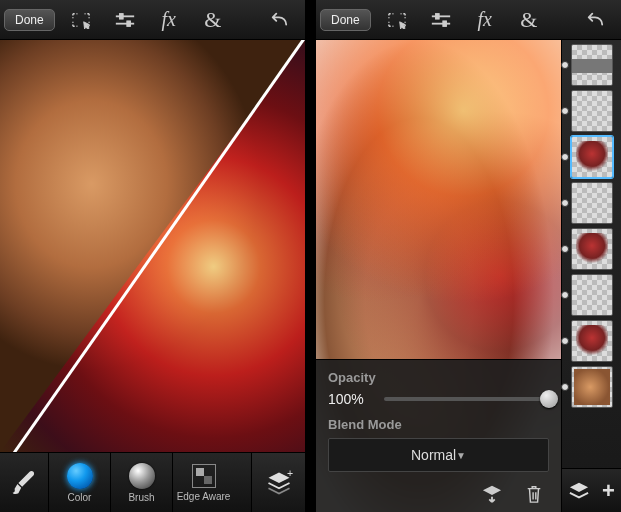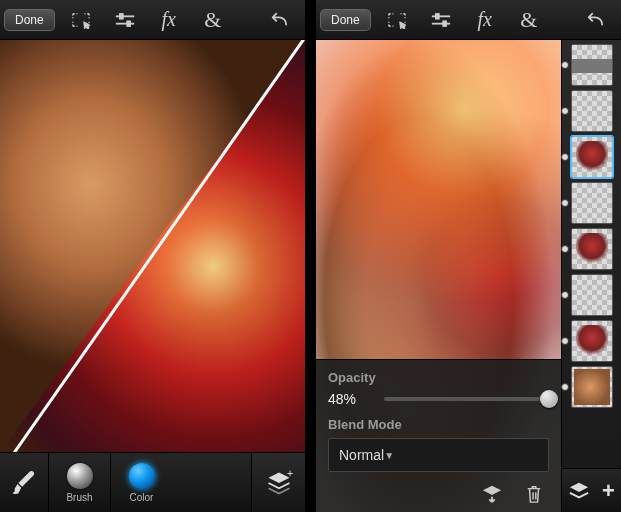--- a/index.html
+++ b/index.html
@@ -180,21 +180,21 @@
     flex:1;height:4px;background:#555;border-radius:2px;position:relative;cursor:pointer;
   }
   .slider .knob{
     position:absolute;right:0;top:50%;width:18px;height:18px;border-radius:50%;
     background:radial-gradient(circle at 35% 30%,#eee,#999);
     transform:translate(50%,-50%);box-shadow:0 1px 2px #000;
   }
   .select{
     background:#1a1a1a;border:1px solid #444;color:#ddd;
     padding:8px 10px;font-size:14px;border-radius:2px;
-    display:flex;justify-content:flex-start;align-items:center;cursor:pointer;
+    display:flex;justify-content:center;align-items:center;cursor:pointer;
     margin-bottom:8px;
   }
   .select .caret{font-size:10px;color:#aaa;}
   .action-row{display:flex;justify-content:flex-end;gap:22px;padding:4px 6px 2px;}
   .action-row .ico{color:#ccc;cursor:pointer;}
 
   
   svg{display:block}
 </style>
 </head>
@@ -232,27 +232,31 @@
     <div class="paint-grad"></div>
     <div class="diag-line"></div>
   </div>
 
   <div class="bottombar">
     <div class="big-tool">
       <svg width="30" height="30" viewBox="0 0 32 32">
           <path d="M26 4c1 1 1 3 0 4L14 20l-4-4L22 4c1-1 3-1 4 0zM9 17l4 4-3 6c-2 1-6 1-6-1 3 0 2-3 2-4z" fill="#ddd"></path>
         </svg>
     </div>
+    <div class="mode active">
+      <div class="swatch"></div>
+      <span>Color</span>
+    </div>
     <div class="mode">
       <div class="swatch"></div>
       <span>Brush</span>
     </div>
-    <div class="mode active">
-      <div class="swatch"></div>
-      <span>Color</span>
+    <div class="mode">
+      <div class="edgebox"></div>
+      <span>Edge Aware</span>
     </div>
     <div class="spacer"></div>
     <div class="layers-btn">
       <svg width="28" height="28" viewBox="0 0 32 32">
           <path d="M16 4l12 6-12 6L4 10z" fill="#ddd"></path>
           <path d="M4 16l12 6 12-6" stroke="#ddd" stroke-width="2" fill="none"></path>
           <path d="M4 22l12 6 12-6" stroke="#888" stroke-width="2" fill="none"></path>
           <text x="25" y="9" font-size="12" fill="#ddd">+</text>
         </svg>
     </div>
@@ -285,21 +289,21 @@
         </svg>
     </div>
   </div>
 
   <div class="canvas">
     <div class="composite"></div>
 
     <div class="layer-controls">
       <span class="lbl">Opacity</span>
       <div class="slider-row">
-        <span class="val">48%</span>
+        <span class="val">100%</span>
         <div class="slider">
           <div class="knob"></div>
         </div>
       </div>
       <span class="lbl">Blend Mode</span>
       <div class="select">
         <span>Normal</span>
         <span class="caret">▼</span>
       </div>
       <div class="action-row">

